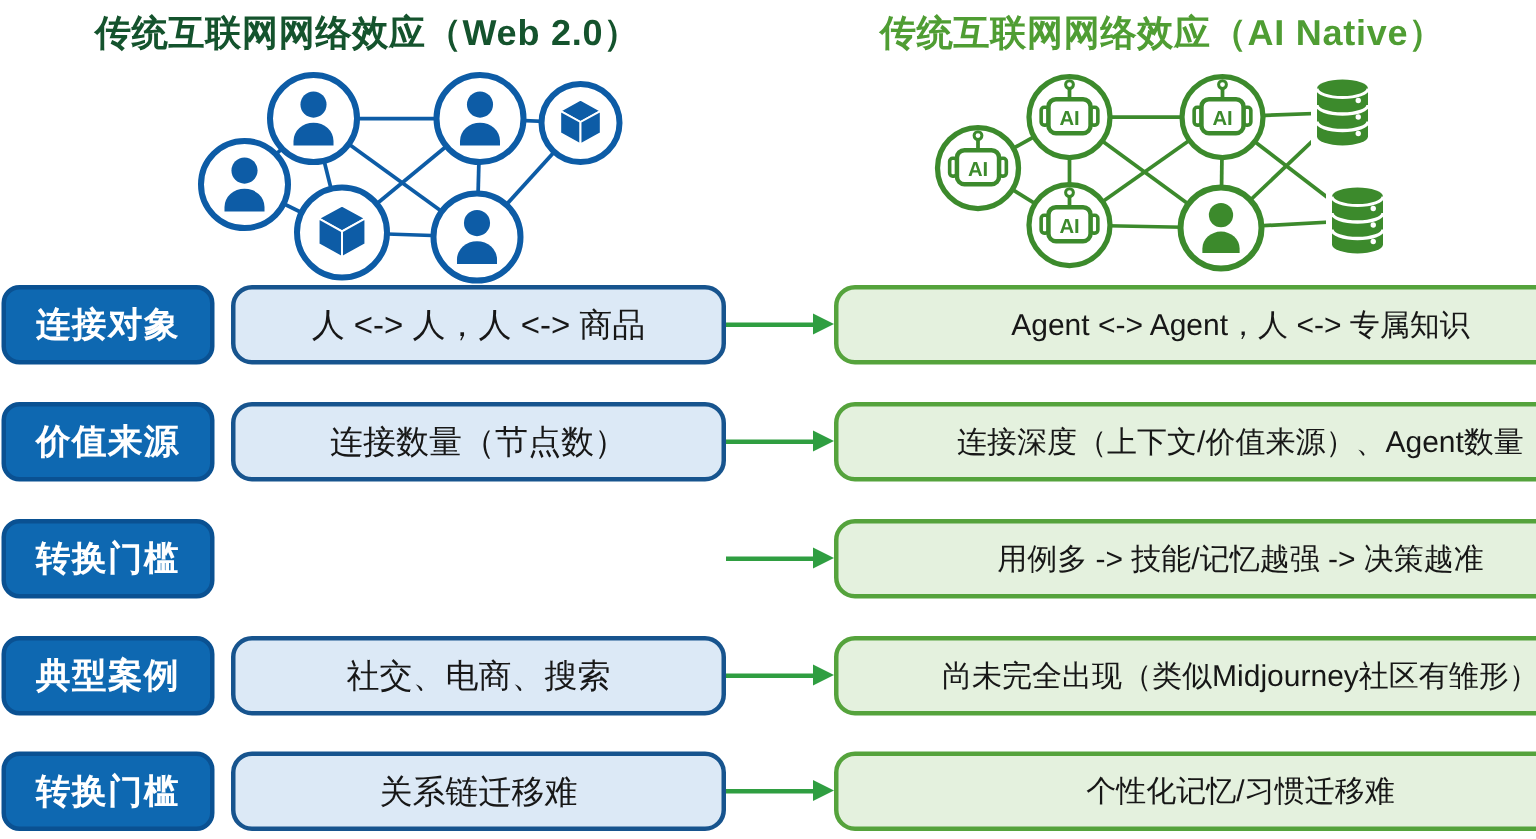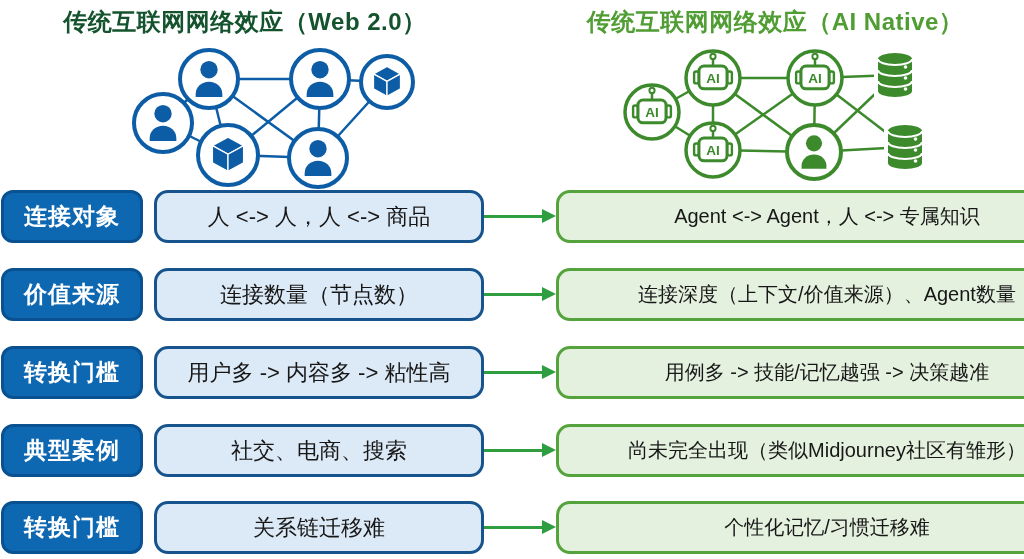--- a/index.html
+++ b/index.html
@@ -174,21 +174,20 @@
     <div class="cell web">连接数量（节点数）</div>
     <div class="arrow">
         <span class="shaft"></span>
         <span class="head"></span>
       </div>
     <div class="cell ai">连接深度（上下文/价值来源）、Agent数量</div>
   </div>
 
   <div class="row" style="top:346px">
     <div class="row-label">转换门槛</div>
-    <div class="cell web">用户多 -&gt; 内容多 -&gt; 粘性高</div>
     <div class="arrow">
         <span class="shaft"></span>
         <span class="head"></span>
       </div>
     <div class="cell ai">用例多 -&gt; 技能/记忆越强 -&gt; 决策越准</div>
   </div>
 
   <div class="row" style="top:424px">
     <div class="row-label">典型案例</div>
     <div class="cell web">社交、电商、搜索</div>

